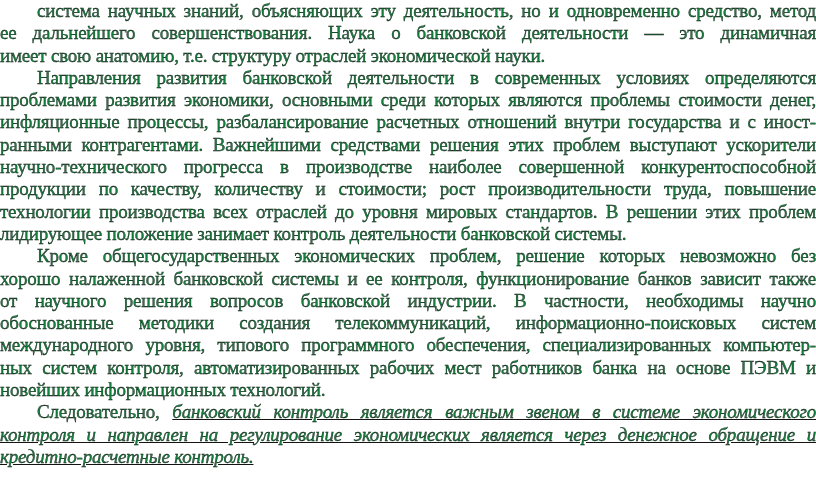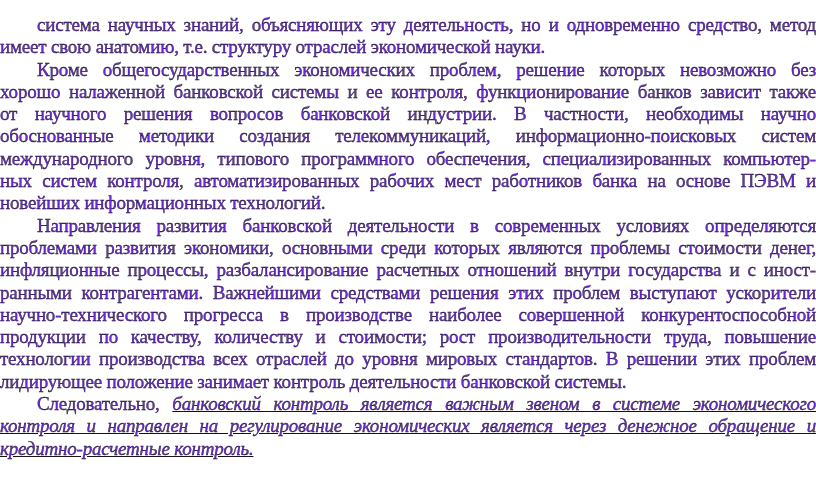--- a/index.html
+++ b/index.html
@@ -7,25 +7,25 @@
     padding: 0;
     background: #ffffff;
   }
   .page {
     position: relative;
     width: 816px;
     height: 493px;
     background: #ffffff;
     overflow: hidden;
     box-sizing: border-box;
-    padding-top: 14px;
+    padding-top: 0;
     font-family: "Liberation Serif", "DejaVu Serif", serif;
     font-size: 19px;
     letter-spacing: -0.2px;
-    color: #6d28d9;
+    color: #15803d;
     -webkit-text-stroke: 0.35px #141414;
   }
   .paragraph { margin: 0; }
   .line {
     height: 22.3px;
     line-height: 22.3px;
     overflow: hidden;
     text-align: justify;
     text-align-last: justify;
     white-space: normal;
@@ -38,43 +38,44 @@
   }
   .it { font-style: italic; text-decoration: underline; }
 </style>
 </head>
 <body>
 
 <div class="page">
 
   <div class="paragraph">
     <div class="line indent">система научных знаний, объясняющих эту деятельность, но и одновременно средство, метод</div>
+    <div class="line">ее дальнейшего совершенствования. Наука о банковской деятельности — это динамичная</div>
     <div class="line end">имеет свою анатомию, т.е. структуру отраслей экономической науки.</div>
-  </div>
-
-  <div class="paragraph">
-    <div class="line indent">Кроме общегосударственных экономических проблем, решение которых невозможно без</div>
-    <div class="line">хорошо налаженной банковской системы и ее контроля, функционирование банков зависит также</div>
-    <div class="line">от научного решения вопросов банковской индустрии. В частности, необходимы научно</div>
-    <div class="line">обоснованные методики создания телекоммуникаций, информационно-поисковых систем</div>
-    <div class="line">международного уровня, типового программного обеспечения, специализированных компьютер-</div>
-    <div class="line">ных систем контроля, автоматизированных рабочих мест работников банка на основе ПЭВМ и</div>
-    <div class="line end">новейших информационных технологий.</div>
   </div>
 
   <div class="paragraph">
     <div class="line indent">Направления развития банковской деятельности в современных условиях определяются</div>
     <div class="line">проблемами развития экономики, основными среди которых являются проблемы стоимости денег,</div>
     <div class="line">инфляционные процессы, разбалансирование расчетных отношений внутри государства и с иност-</div>
     <div class="line">ранными контрагентами. Важнейшими средствами решения этих проблем выступают ускорители</div>
     <div class="line">научно-технического прогресса в производстве наиболее совершенной конкурентоспособной</div>
     <div class="line">продукции по качеству, количеству и стоимости; рост производительности труда, повышение</div>
     <div class="line">технологии производства всех отраслей до уровня мировых стандартов. В решении этих проблем</div>
     <div class="line end">лидирующее положение занимает контроль деятельности банковской системы.</div>
   </div>
 
   <div class="paragraph">
+    <div class="line indent">Кроме общегосударственных экономических проблем, решение которых невозможно без</div>
+    <div class="line">хорошо налаженной банковской системы и ее контроля, функционирование банков зависит также</div>
+    <div class="line">от научного решения вопросов банковской индустрии. В частности, необходимы научно</div>
+    <div class="line">обоснованные методики создания телекоммуникаций, информационно-поисковых систем</div>
+    <div class="line">международного уровня, типового программного обеспечения, специализированных компьютер-</div>
+    <div class="line">ных систем контроля, автоматизированных рабочих мест работников банка на основе ПЭВМ и</div>
+    <div class="line end">новейших информационных технологий.</div>
+  </div>
+
+  <div class="paragraph">
     <div class="line indent"><span>Следовательно, </span><span class="it">банковский контроль является важным звеном в системе экономического</span></div>
     <div class="line it">контроля и направлен на регулирование экономических является через денежное обращение и</div>
     <div class="line it end">кредитно-расчетные контроль.</div>
   </div>
 
 </div>
 
 </body></html>

